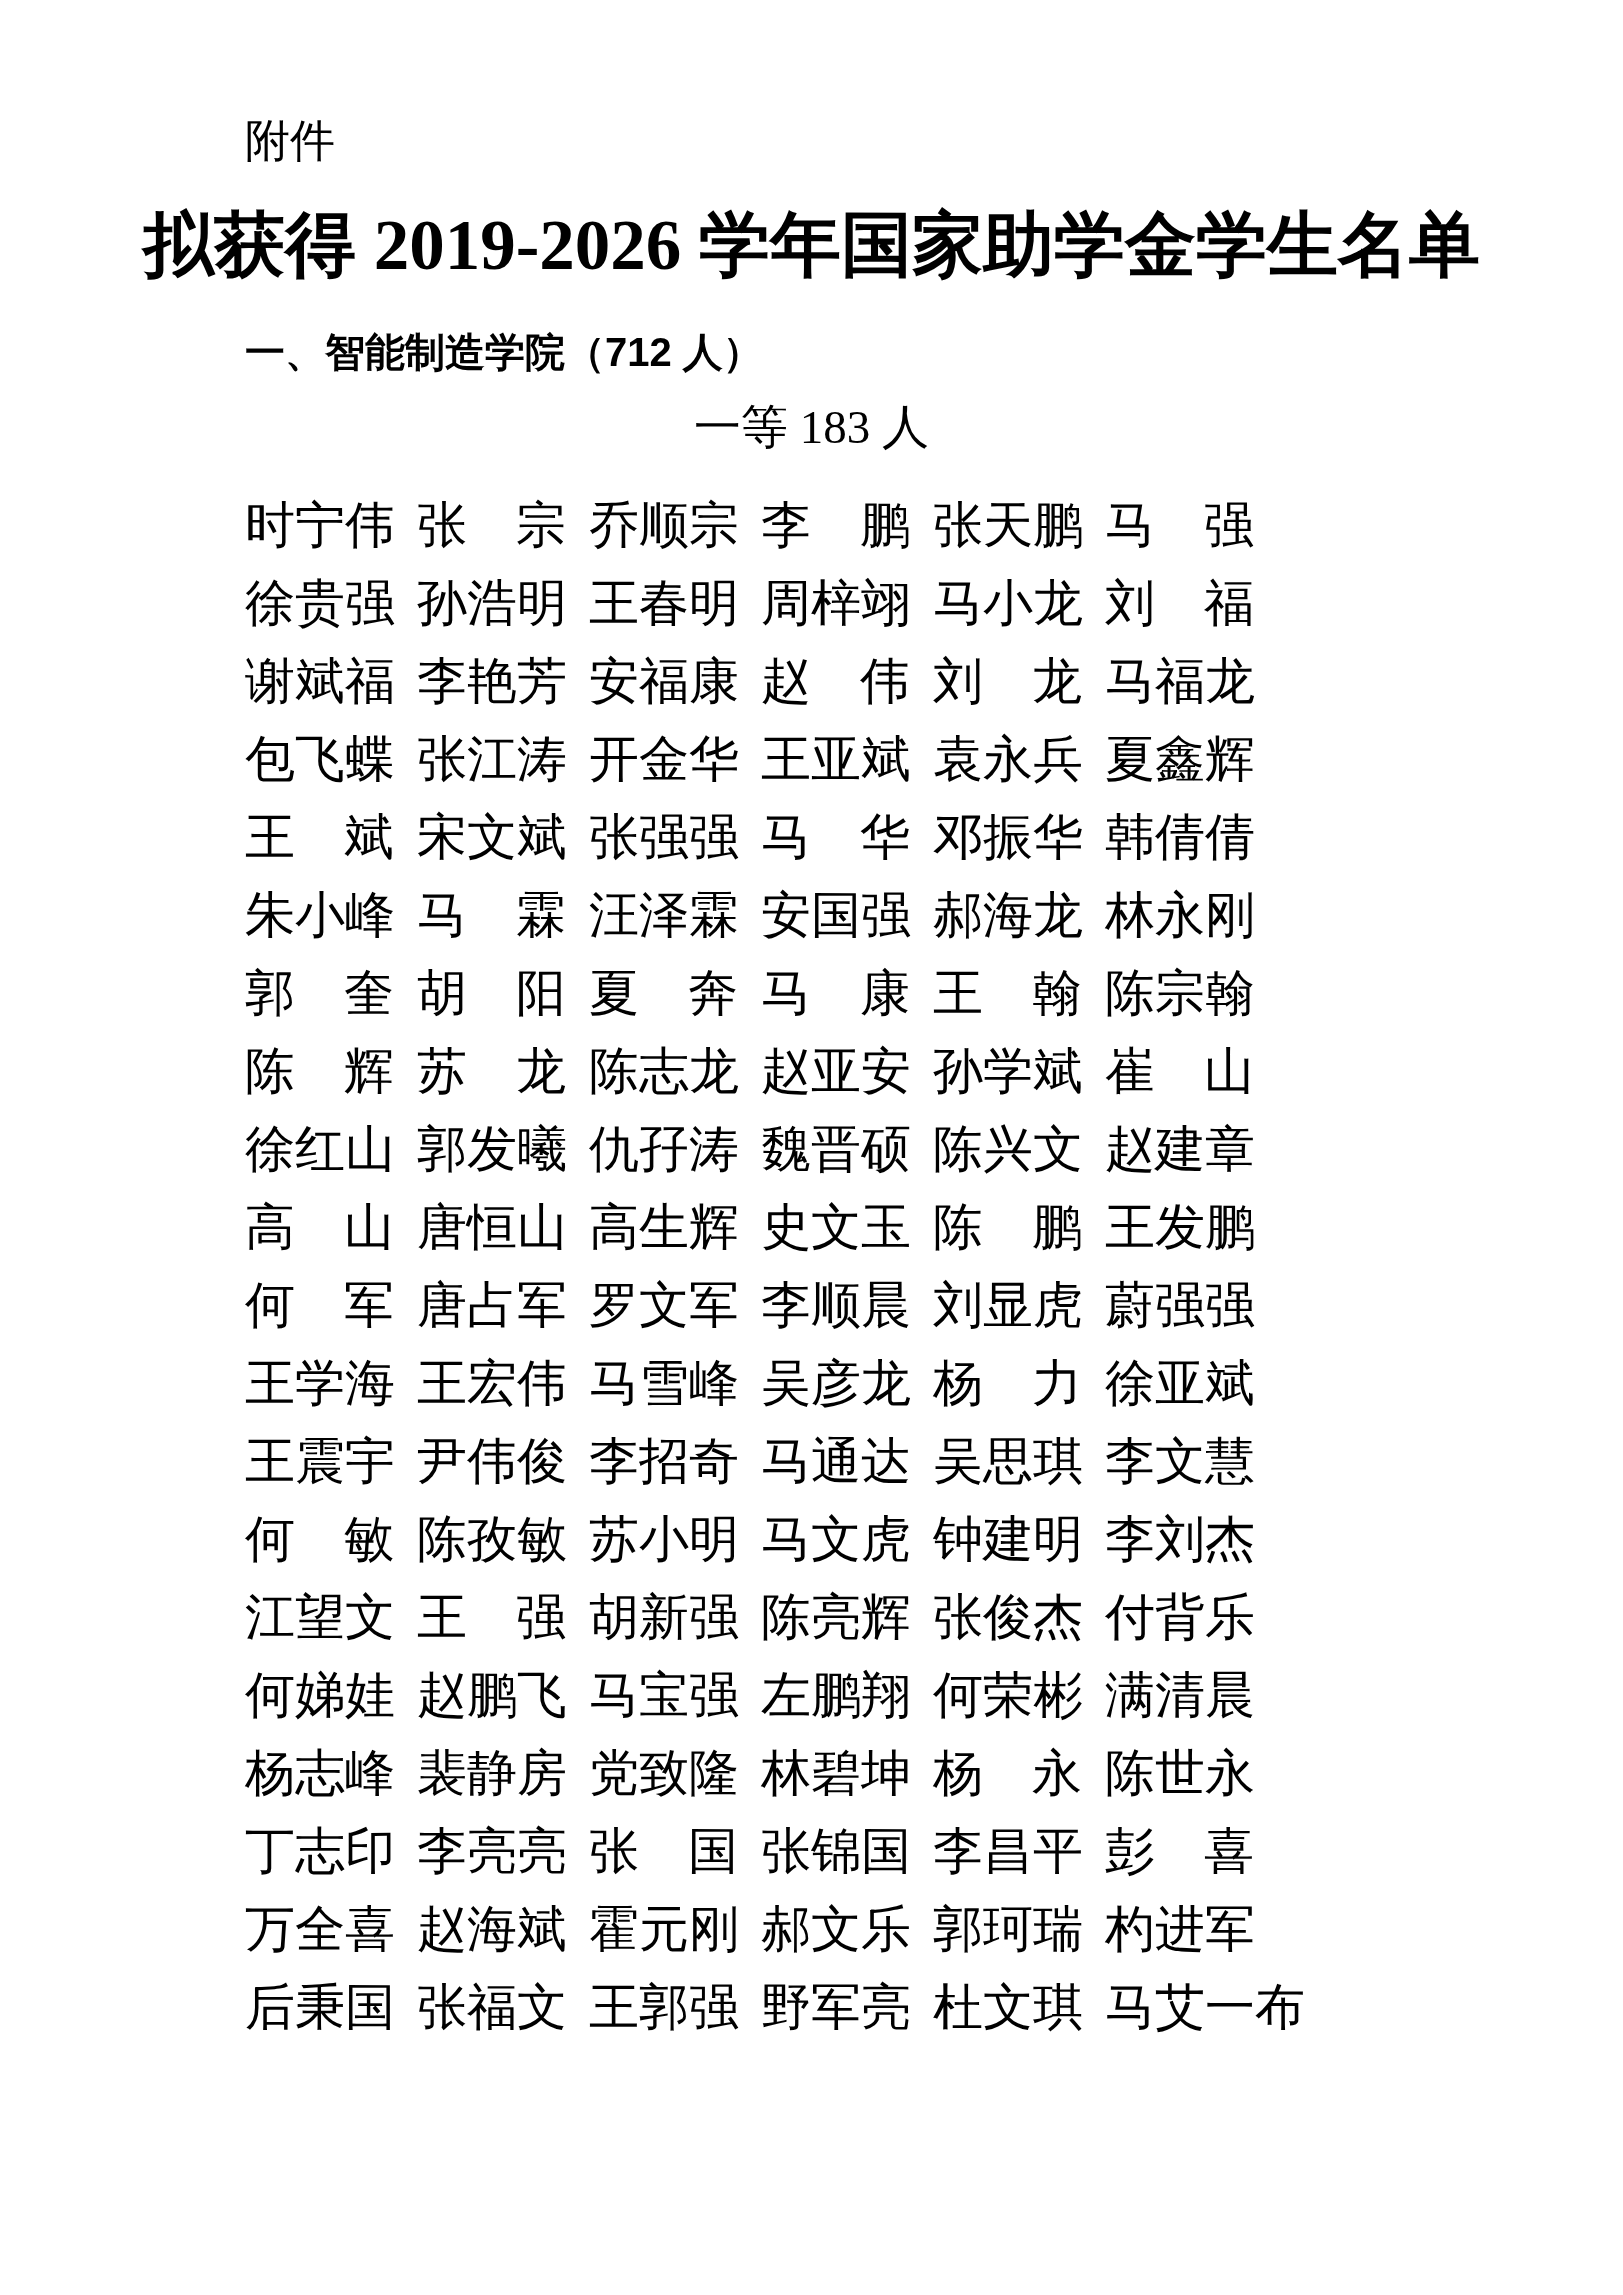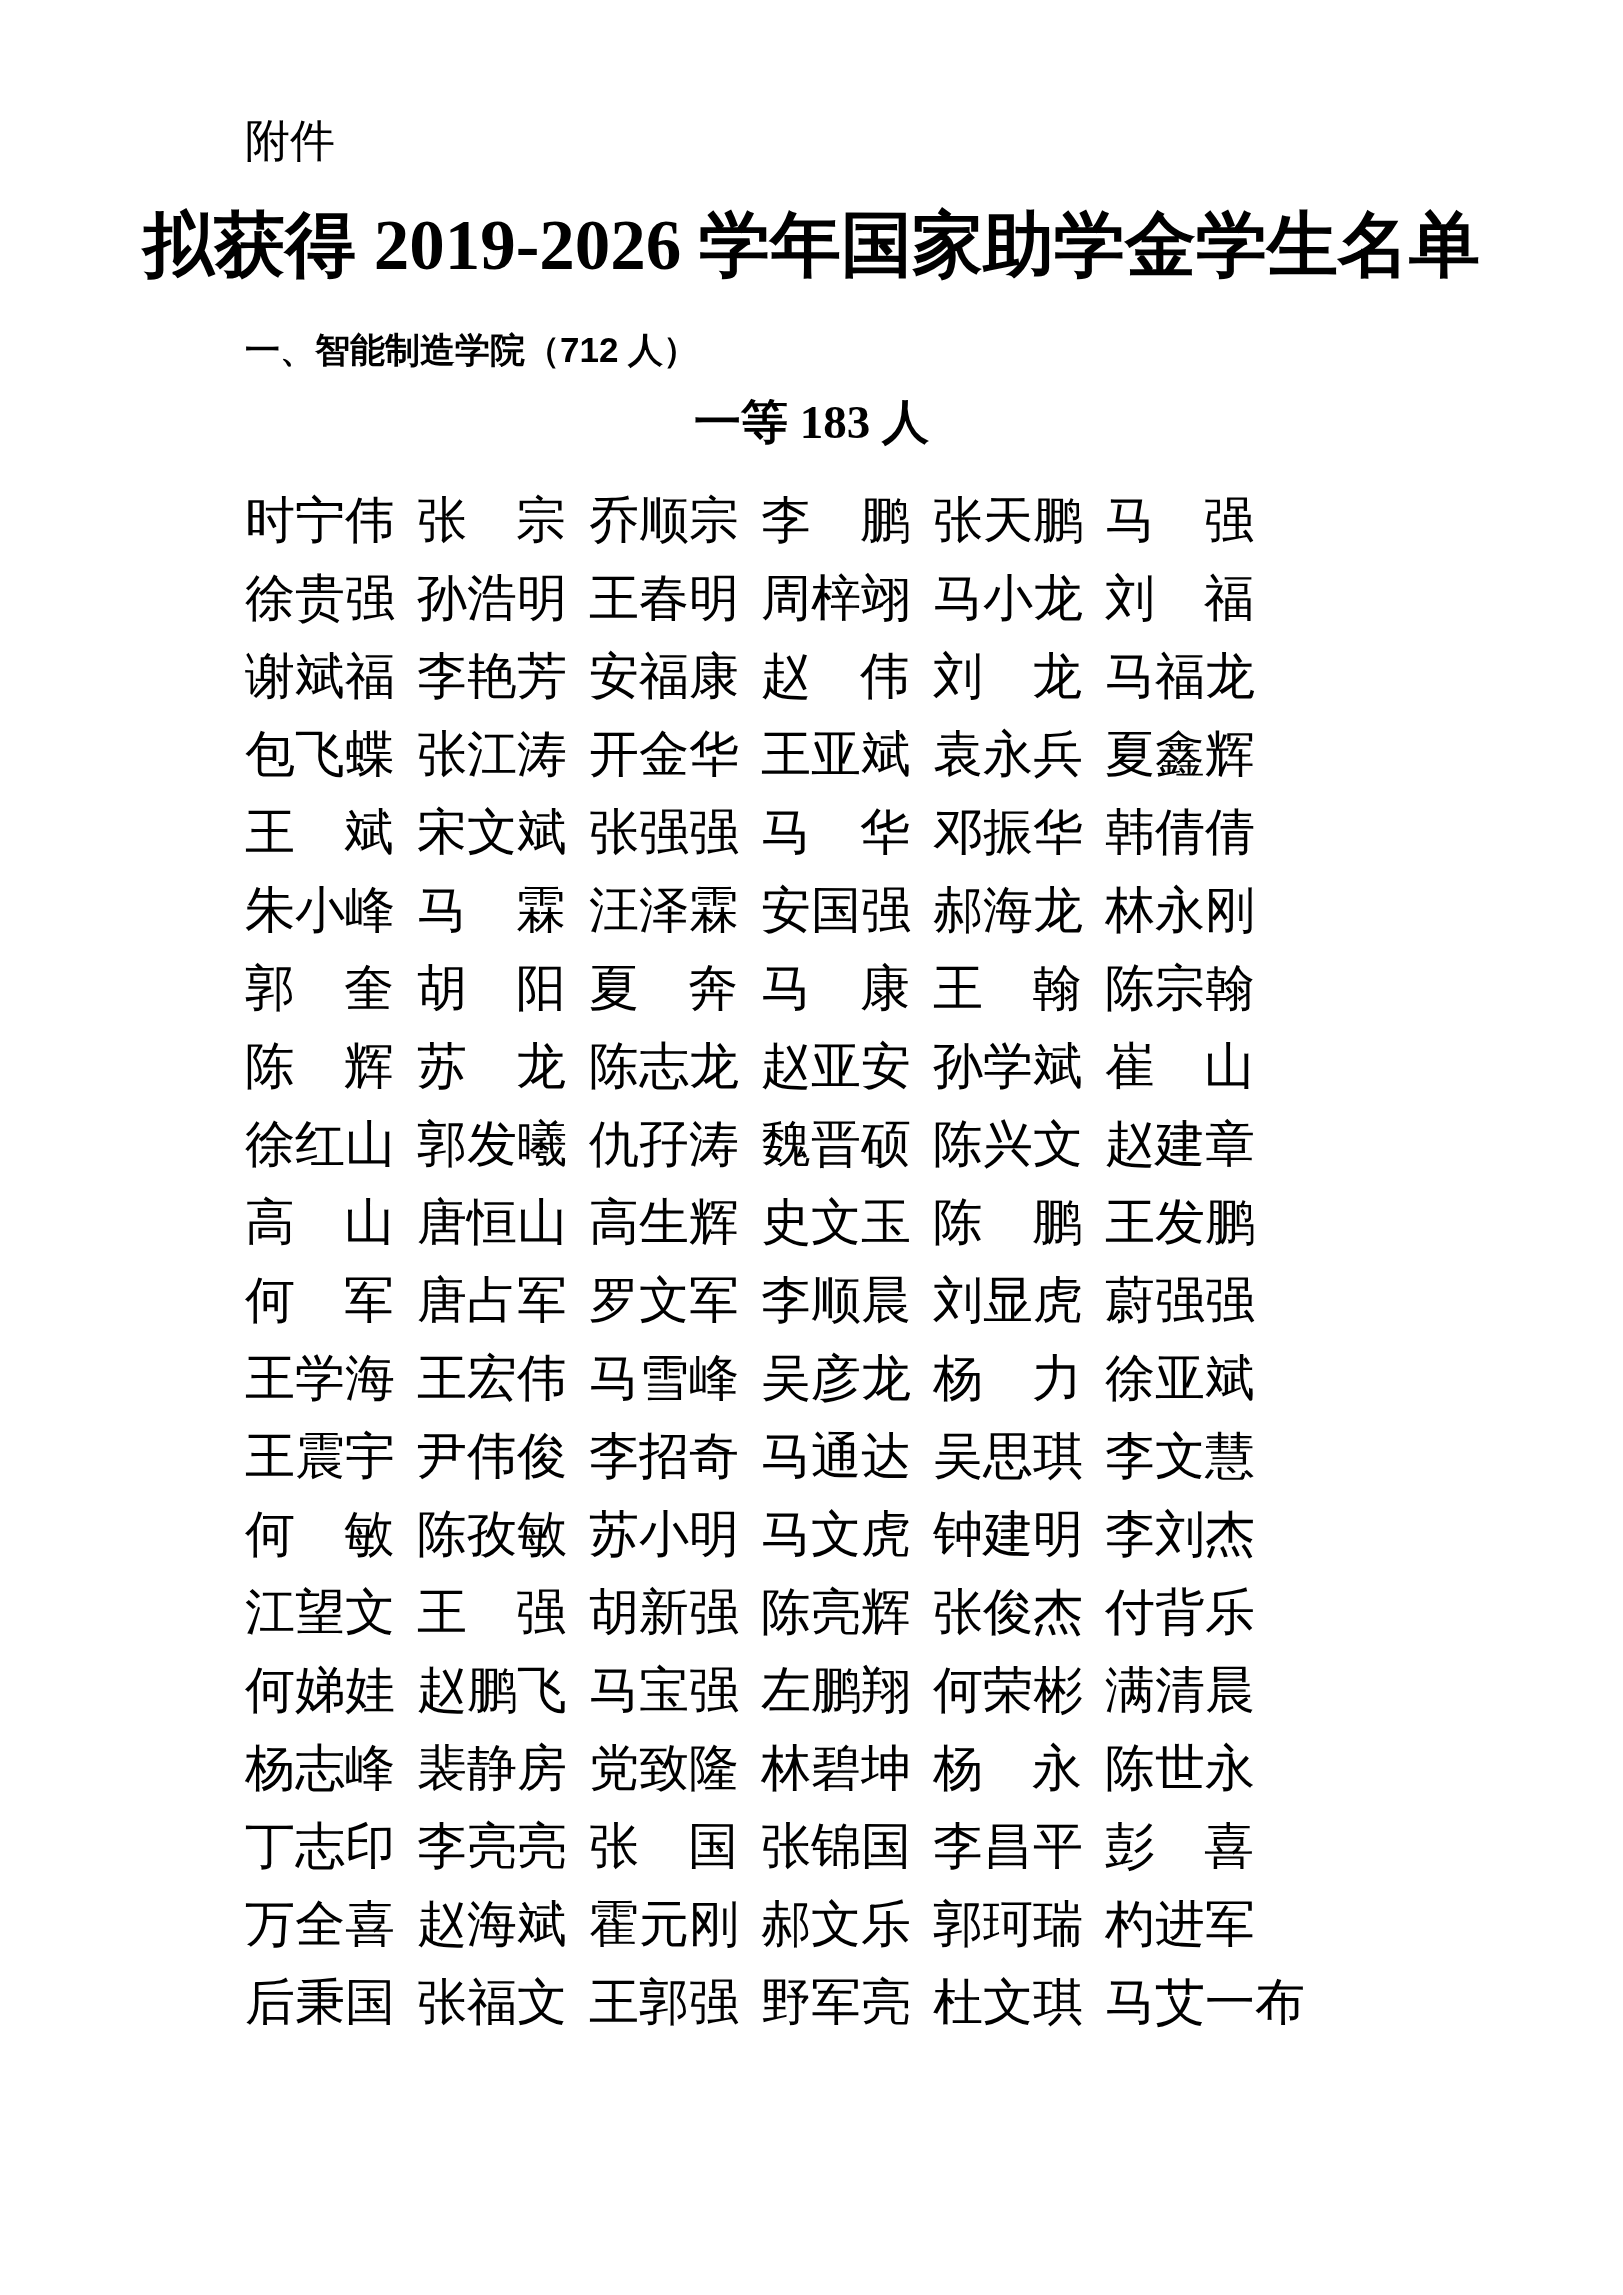--- a/index.html
+++ b/index.html
@@ -24,31 +24,31 @@
   .doc-title {
     margin: 41px 20.4px 0 20.4px;
     text-align: center;
     font-size: 71px;
     line-height: 1.15;
     font-weight: 700;
     font-family: "Liberation Serif", "DejaVu Serif", serif;
   }
   .section-heading {
     margin: 45px 0 12px 245px;
-    font-size: 35px;
+    font-size: 40px;
     line-height: 1;
     font-weight: 700;
     font-family: "Liberation Sans", "DejaVu Sans", sans-serif;
   }
   .tier-heading {
     margin: 32px 0 0 0;
     text-align: center;
     font-size: 47px;
     line-height: 1;
-    font-weight: 700;
+    font-weight: 400;
     font-family: "Liberation Serif", "DejaVu Serif", serif;
   }
   .names-grid {
     margin: 49px 0 0 245px;
     width: 1008px;
     display: grid;
     grid-template-columns: repeat(6, 149px);
     column-gap: 23px;
     row-gap: 28px;
     font-size: 50px;

